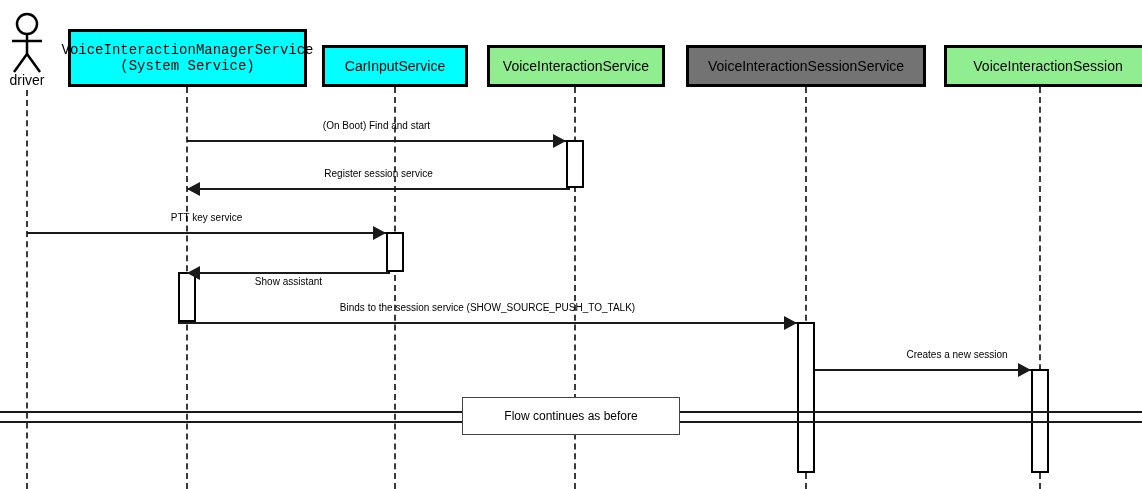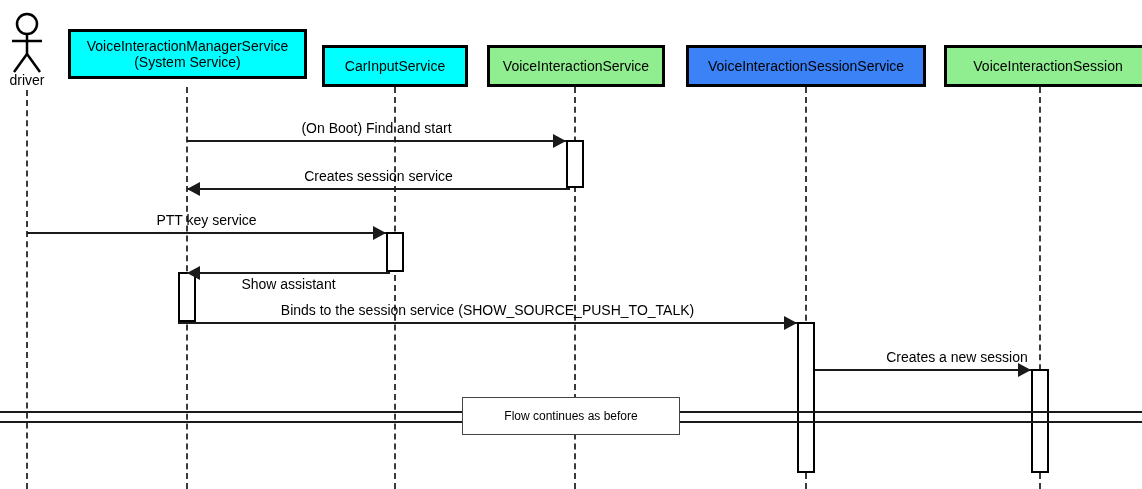--- a/index.html
+++ b/index.html
@@ -53,21 +53,21 @@
     border-bottom:7px solid transparent;
     border-left:13px solid #1a1a1a;
   }
   .arrow-left{
     border-top:7px solid transparent;
     border-bottom:7px solid transparent;
     border-right:13px solid #1a1a1a;
   }
   .msg-label{
     position:absolute;
-    font-size:14px;color:#000;
+    font-size:10px;color:#000;
     white-space:nowrap;text-align:center;
   }
 
   
   .divider-line{
     position:absolute;left:0;width:1142px;height:0;
     border-top:2px solid #1a1a1a;
   }
   .divider-box{
     position:absolute;
@@ -85,31 +85,31 @@
     <div class="actor" style="left: 6px; top: 12px;">
       <svg width="42" height="62" viewBox="0 0 42 62">
         <circle cx="21" cy="12" r="10" fill="#fff" stroke="#000" stroke-width="2.5"></circle>
         <line x1="21" y1="22" x2="21" y2="42" stroke="#000" stroke-width="2.5"></line>
         <line x1="6" y1="29" x2="36" y2="29" stroke="#000" stroke-width="2.5"></line>
         <line x1="21" y1="42" x2="8" y2="60" stroke="#000" stroke-width="2.5"></line>
         <line x1="21" y1="42" x2="34" y2="60" stroke="#000" stroke-width="2.5"></line>
       </svg>
     </div>
     <div class="actor-label" style="left: -23px; top: 72px; width: 100px;">driver</div>
-    <div class="participant" style="left: 68px; top: 29px; width: 239px; height: 50px; background: rgb(0, 255, 255);">
+    <div class="participant" style="left: 68px; top: 29px; width: 239px; height: 58px; background: rgb(0, 255, 255); font-family: Liberation Mono, monospace;">
       <div class="pname">VoiceInteractionManagerService
 (System Service)</div>
     </div>
     <div class="participant" style="left: 322px; top: 45px; width: 146px; height: 42px; background: rgb(0, 255, 255); align-items: center;">
       <div class="pname">CarInputService</div>
     </div>
     <div class="participant" style="left: 487px; top: 45px; width: 178px; height: 42px; background: rgb(144, 238, 144);">
       <div class="pname">VoiceInteractionService</div>
     </div>
-    <div class="participant" style="left: 686px; top: 45px; width: 240px; height: 42px; background: #3b82f6;">
+    <div class="participant" style="left: 686px; top: 45px; width: 240px; height: 42px; background: #737373;">
       <div class="pname">VoiceInteractionSessionService</div>
     </div>
     <div class="participant" style="left: 944px; top: 45px; width: 208px; height: 42px; background: rgb(144, 238, 144);">
       <div class="pname">VoiceInteractionSession</div>
     </div>
     <div class="lifeline" style="left: 26px; top: 90px; height: 399px;"></div>
     <div class="lifeline" style="left: 186px; top: 87px; height: 402px;"></div>
     <div class="lifeline" style="left: 394px; top: 87px; height: 402px;"></div>
     <div class="lifeline" style="left: 574px; top: 87px; height: 402px;"></div>
     <div class="lifeline" style="left: 805px; top: 87px; height: 402px;"></div>
@@ -117,21 +117,21 @@
     <div class="activation" style="left: 566px; top: 140px; width: 18px; height: 48px;"></div>
     <div class="activation" style="left: 386px; top: 232px; width: 18px; height: 40px;"></div>
     <div class="activation" style="left: 178px; top: 272px; width: 18px; height: 50px;"></div>
     <div class="activation" style="left: 797px; top: 322px; width: 18px; height: 151px;"></div>
     <div class="activation" style="left: 1031px; top: 369px; width: 18px; height: 104px;"></div>
     <div class="msg" style="left: 187px; top: 140px; width: 379px;"></div>
     <div class="arrowhead arrow-right" style="top: 134px; left: 553px;"></div>
     <div class="msg-label" style="left: 187px; width: 379px; top: 120px;">(On Boot) Find and start</div>
     <div class="msg" style="left: 187px; top: 188px; width: 383px;"></div>
     <div class="arrowhead arrow-left" style="top: 182px; left: 187px;"></div>
-    <div class="msg-label" style="left: 187px; width: 383px; top: 168px;">Creates session service</div>
+    <div class="msg-label" style="left: 187px; width: 383px; top: 168px;">Register session service</div>
     <div class="msg" style="left: 27px; top: 232px; width: 359px;"></div>
     <div class="arrowhead arrow-right" style="top: 226px; left: 373px;"></div>
     <div class="msg-label" style="left: 27px; width: 359px; top: 212px;">PTT key service</div>
     <div class="msg" style="left: 187px; top: 272px; width: 203px;"></div>
     <div class="arrowhead arrow-left" style="top: 266px; left: 187px;"></div>
     <div class="msg-label" style="left: 187px; width: 203px; top: 252px; margin-top: 24px;">Show assistant</div>
     <div class="msg" style="left: 178px; top: 322px; width: 619px;"></div>
     <div class="arrowhead arrow-right" style="top: 316px; left: 784px;"></div>
     <div class="msg-label" style="left: 178px; width: 619px; top: 302px;">Binds to the session service (SHOW_SOURCE_PUSH_TO_TALK)</div>
     <div class="msg" style="left: 815px; top: 369px; width: 216px;"></div>

